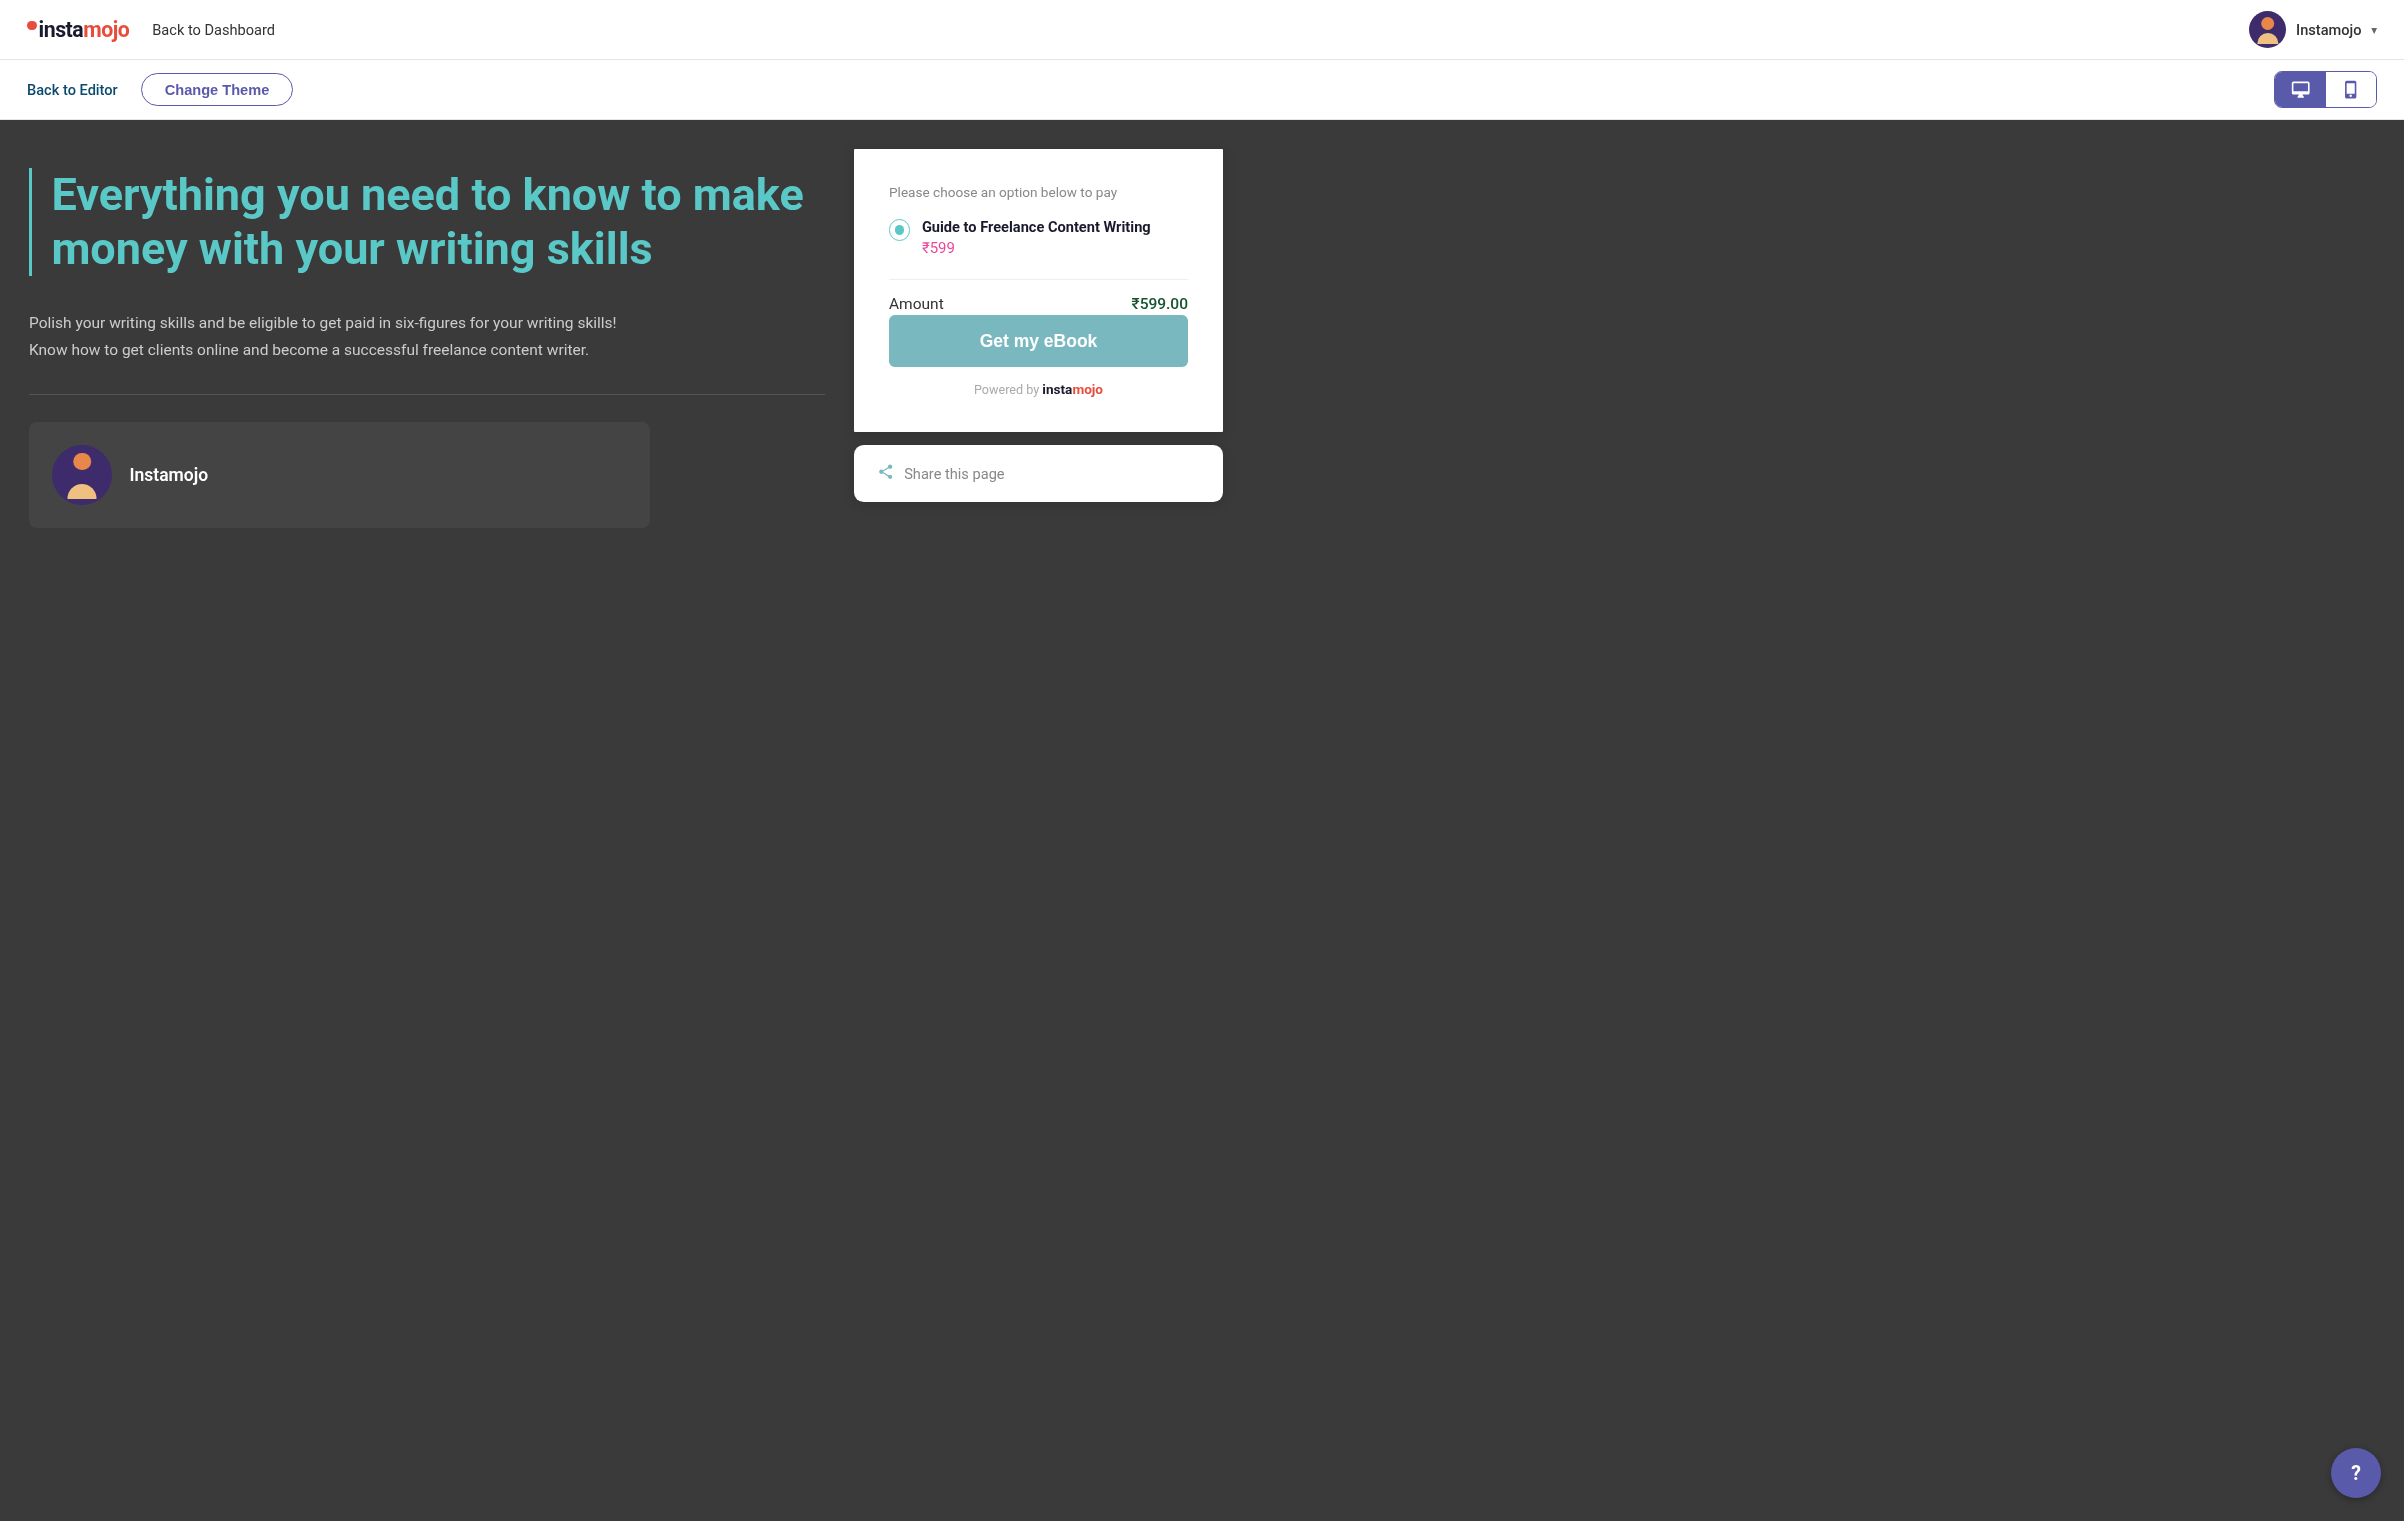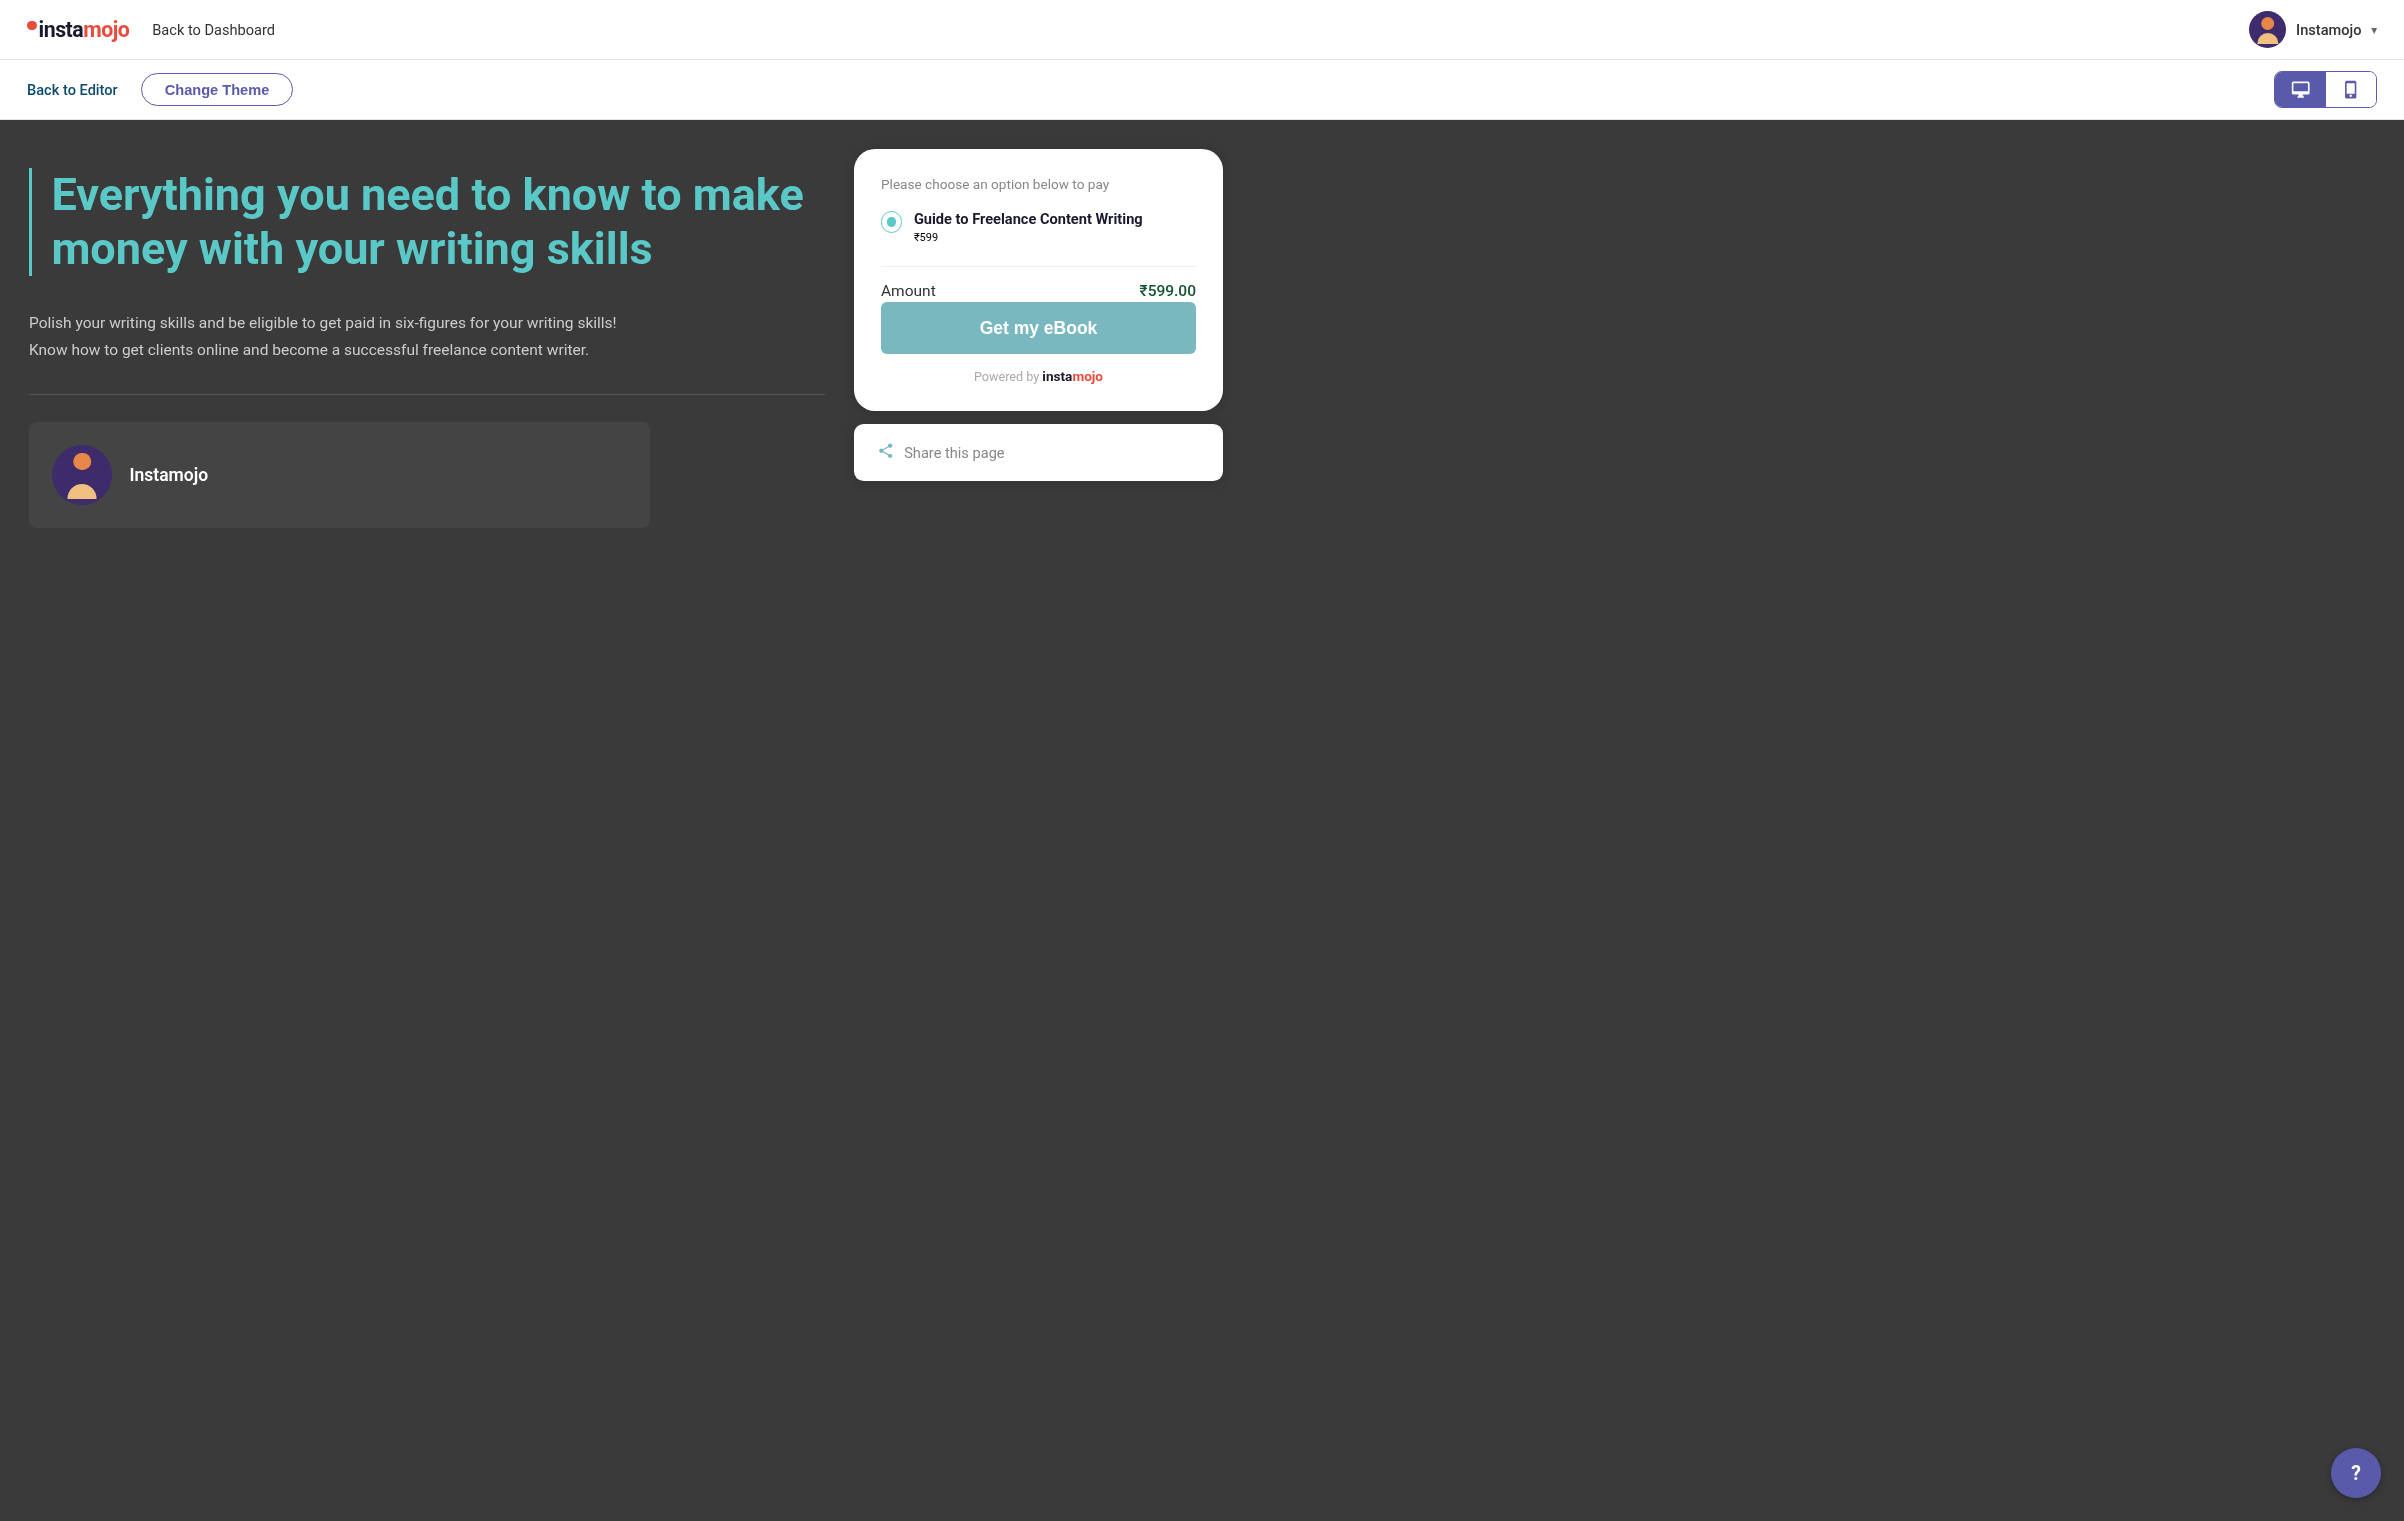--- a/index.html
+++ b/index.html
@@ -216,22 +216,22 @@
       font-weight: 600;
     }
 
     
     .right-section {
       width: 369px;
       flex-shrink: 0;
     }
     .payment-card {
       background: #fff;
-      border-radius: 21px;
-      padding: 27px;
+      border-radius: 1px;
+      padding: 35px;
       margin-bottom: 13.6px;
       box-shadow: 0 1.9px 11.6px rgba(0,0,0,0.15);
     }
     .payment-prompt {
       color: #888;
       font-size: 13.6px;
       margin-bottom: 17.5px;
     }
     .product-option {
       display: flex;
@@ -256,22 +256,22 @@
       border-radius: 50%;
       background: #5bc8c8;
     }
     .product-name {
       font-size: 14.6px;
       font-weight: 700;
       color: #1a1a2e;
       margin-bottom: 3.9px;
     }
     .product-price {
-      font-size: 11px;
-      color: #000000;
+      font-size: 15px;
+      color: #ec4899;
     }
     .amount-row {
       display: flex;
       justify-content: space-between;
       align-items: center;
       border-top: 1px solid #eee;
       padding-top: 15.5px;
       margin-bottom: 2px;
     }
     .amount-label {

